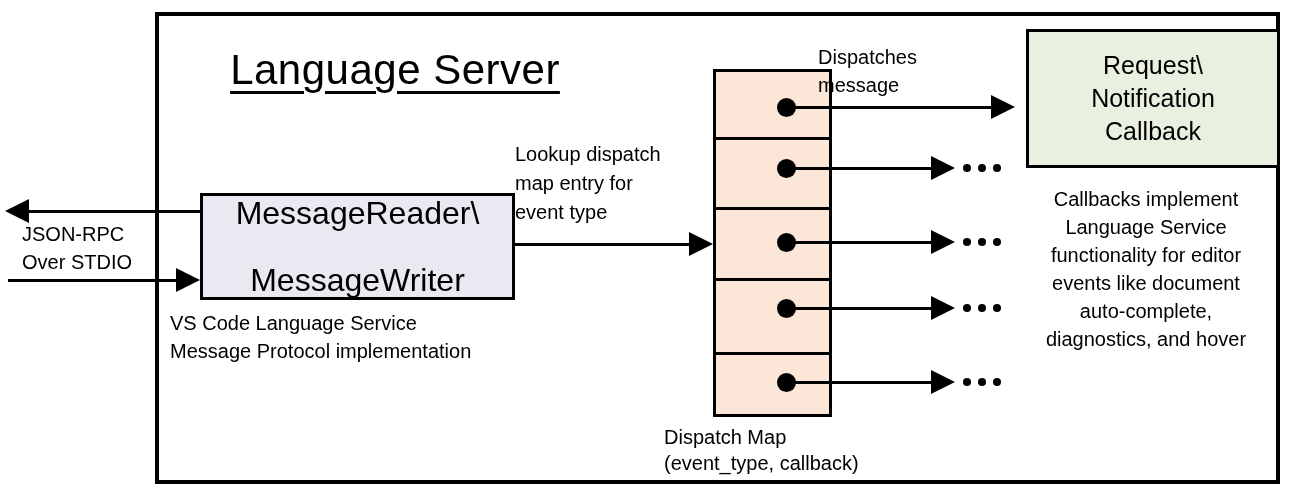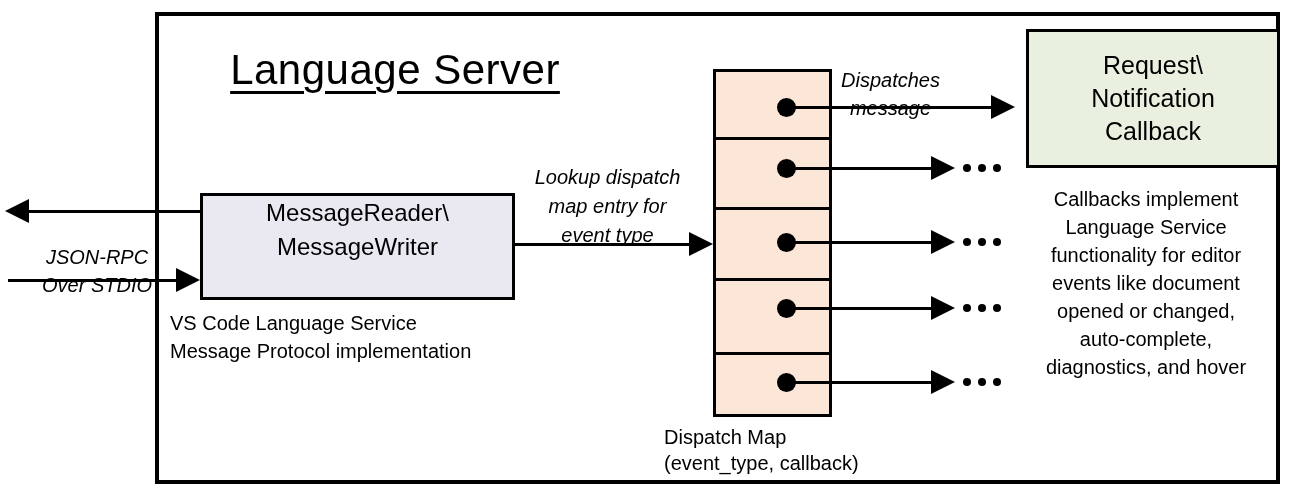--- a/index.html
+++ b/index.html
@@ -47,40 +47,38 @@
     border-left: 24px solid var(--c-line, #000);
   }
   .head-left {
     width: 0; height: 0;
     border-top: 12px solid transparent;
     border-bottom: 12px solid transparent;
     border-right: 24px solid var(--c-line, #000);
   }
 
   .italic-label {
-    font-style: italic;
     font-size: 20px;
-    text-align: center;
+    text-align: left;
     line-height: 28px;
-    margin-top: 23px;
   }
   .caption {
     font-size: 20px;
     line-height: 28px;
   }
 
   
   .reader-box {
     left: 200px; top: 193px; width: 315px; height: 107px;
     background: var(--c-reader-fill, #EAE8F0);
     border: 3px solid var(--c-line, #000);
     box-sizing: border-box;
     display: flex; flex-direction: column;
-    align-items: center; justify-content: flex-start;
-    font-size: 24px; line-height: 34px;
+    align-items: center; justify-content: space-between;
+    font-size: 32px; line-height: 34px;
     text-align: center;
   }
 
   
   .map {
     left: 713px; top: 69px; width: 119px; height: 348px;
     background: var(--c-map-fill, #FBE6D8);
     border: 3px solid var(--c-line, #000);
     box-sizing: border-box;
   }
@@ -217,18 +215,17 @@
     <div>Request\</div>
     <div>Notification</div>
     <div>Callback</div>
   </div>
 
   <div class="abs note">
     <div>Callbacks implement</div>
     <div>Language Service</div>
     <div>functionality for editor</div>
     <div>events like document</div>
-    <div>opened or changed,</div>
     <div>auto-complete,</div>
     <div>diagnostics, and hover</div>
   </div>
 
 </div>
 
 </body></html>

